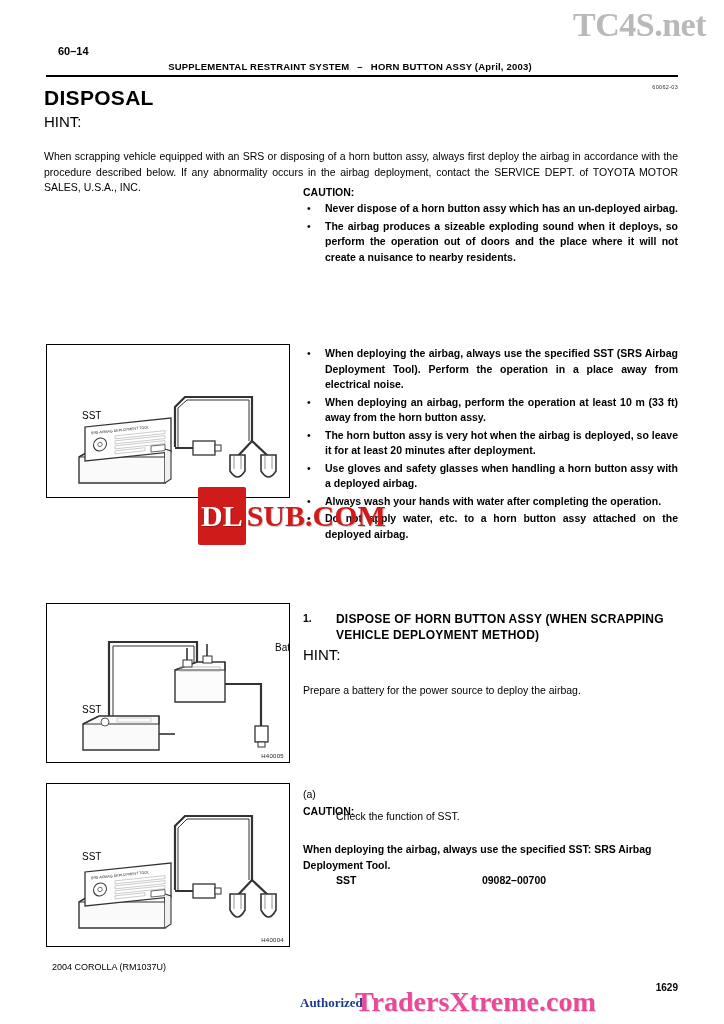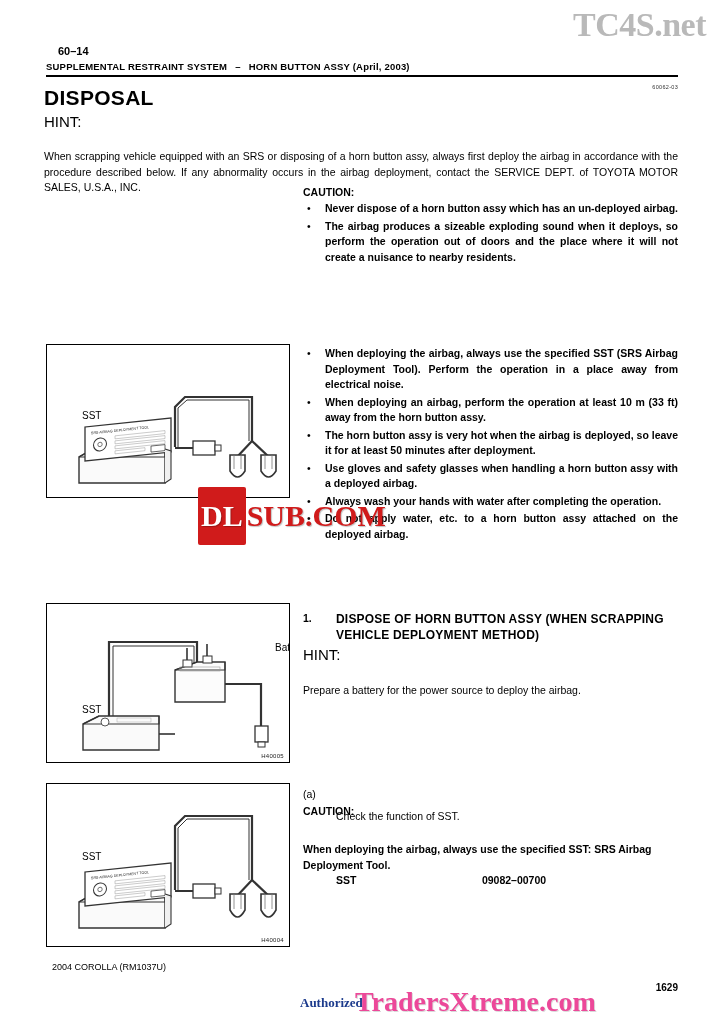--- a/index.html
+++ b/index.html
@@ -88,23 +88,24 @@
   .hdr-rule {
     position: absolute;
     left: 46px;
     top: 75px;
     width: 632px;
     height: 2px;
     background: #000;
   }
   .hdr-center {
     position: absolute;
-    left: 46px;
+    left: 34px;
     top: 61px;
     width: 632px;
+    text-align: center;
     font-size: 9.5px;
     font-weight: bold;
     letter-spacing: 0.2px;
   }
   .hdr-center .dash { font-weight: bold; padding: 0 8px; }
 
   .doc-code {
     position: absolute;
     right: 46px;
     top: 84px;
@@ -297,21 +298,21 @@
     <div class="bullet-row">
       <div class="bullet-dot">•</div>
       <div class="bullet-txt">When deploying the airbag, always use the specified SST (SRS Airbag Deployment Tool). Perform the operation in a place away from electrical noise.</div>
     </div>
     <div class="bullet-row">
       <div class="bullet-dot">•</div>
       <div class="bullet-txt">When deploying an airbag, perform the operation at least 10 m (33 ft) away from the horn button assy.</div>
     </div>
     <div class="bullet-row">
       <div class="bullet-dot">•</div>
-      <div class="bullet-txt">The horn button assy is very hot when the airbag is deployed, so leave it for at least 50 minutes after deployment.</div>
+      <div class="bullet-txt">The horn button assy is very hot when the airbag is deployed, so leave it for at least 20 minutes after deployment.</div>
     </div>
     <div class="bullet-row">
       <div class="bullet-dot">•</div>
       <div class="bullet-txt">Use gloves and safety glasses when handling a horn button assy with a deployed airbag.</div>
     </div>
     <div class="bullet-row">
       <div class="bullet-dot">•</div>
       <div class="bullet-txt">Always wash your hands with water after completing the operation.</div>
     </div>
     <div class="bullet-row">

